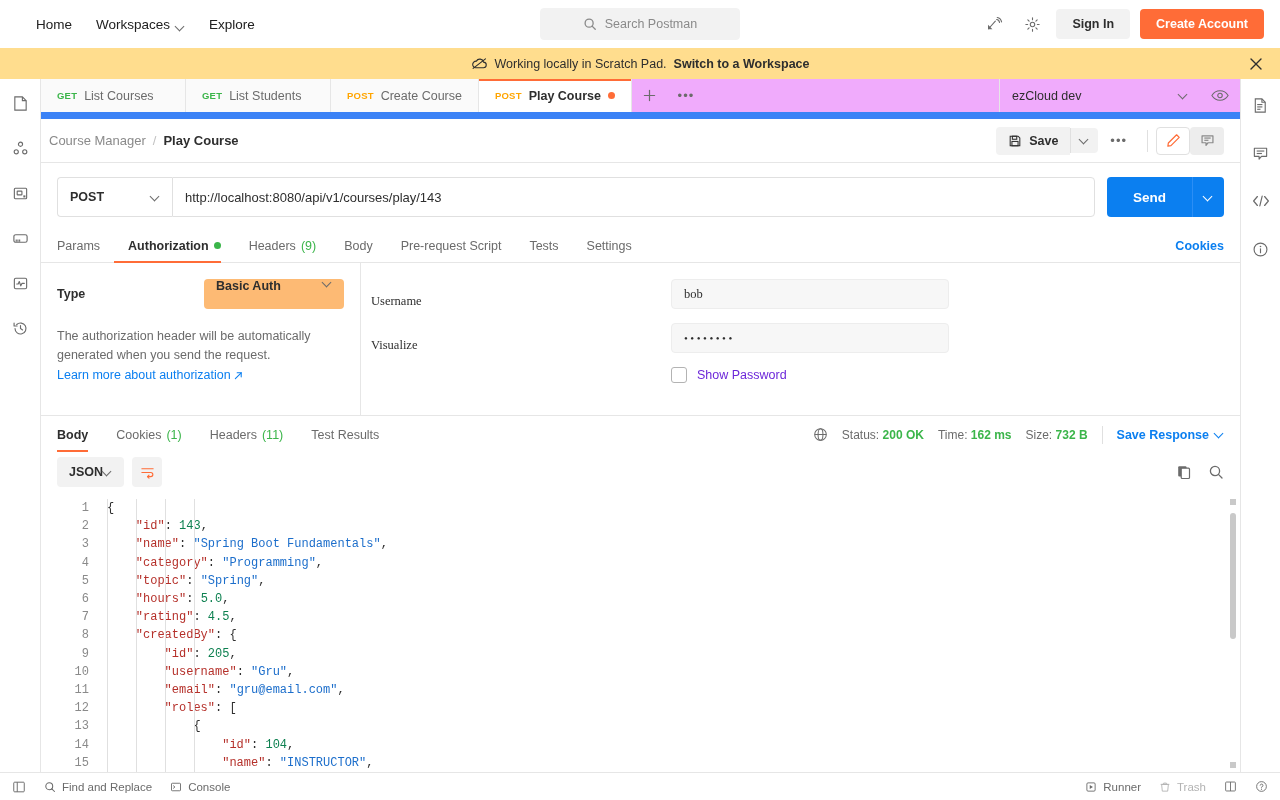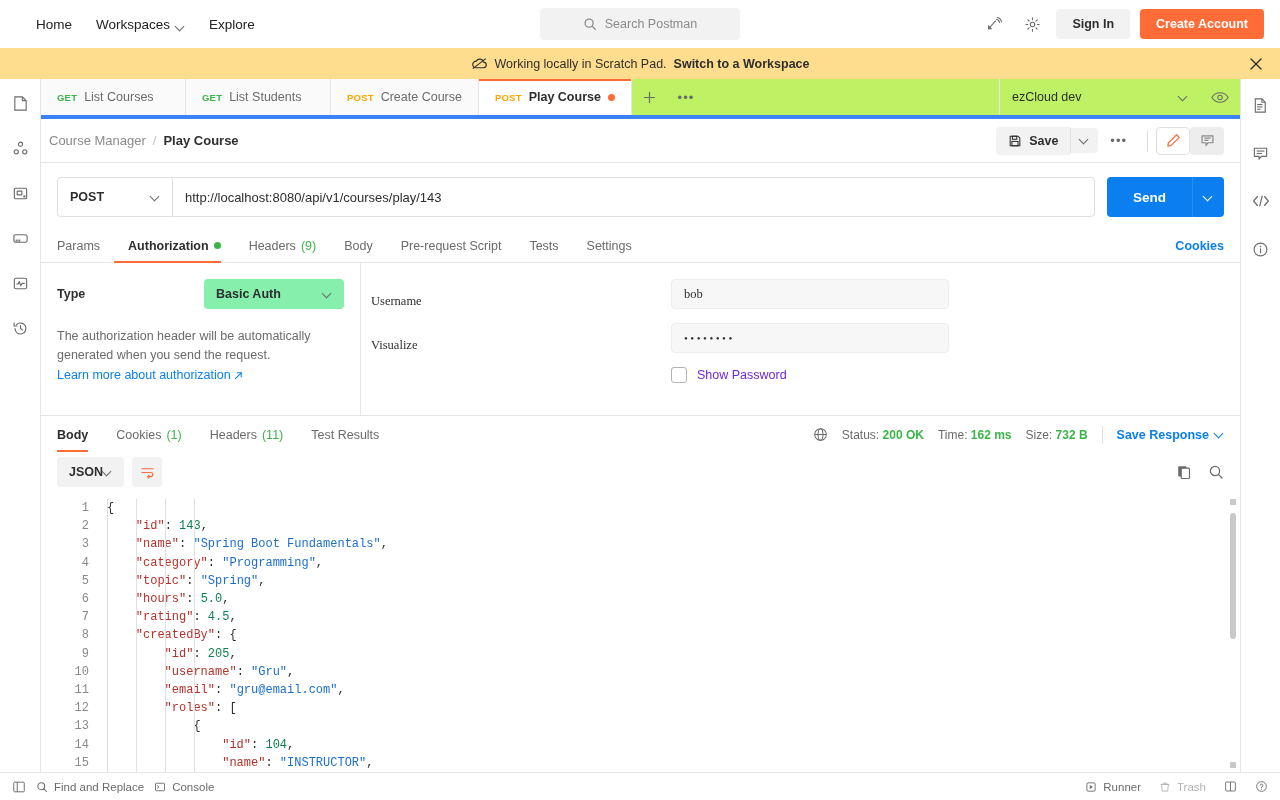--- a/index.html
+++ b/index.html
@@ -93,21 +93,21 @@
   .railbar-right {
     width: 40px; flex: 0 0 40px; background: #fff;
     border-left: 1px solid #e6e6e6;
     display: flex; flex-direction: column; align-items: center;
     padding-top: 14px; gap: 24px;
   }
 
   
   .tabstrip {
     height: 40px; flex: 0 0 40px; display: flex; align-items: stretch;
-    border-bottom: 4px solid #3b82f6; background: #bef264;
+    border-bottom: 7px solid #3b82f6; background: #f0abfc;
   }
   .tab {
     display: flex; align-items: center; gap: 7px;
     padding: 0 16px; font-size: 12.5px; color: #6b6b6b;
     border-right: 1px solid #e6e6e6; cursor: pointer;
     min-width: 145px; position: relative; background: #fafafa;
   }
   .tab.active { background: #fff; color: #2e2e2e; font-weight: bold; }
   .tab.active::before {
     content: ""; position: absolute; left: 0; right: 0; top: 0; height: 2px;
@@ -226,22 +226,22 @@
 
   
   .authpane { display: flex; height: 152px; flex: 0 0 152px; background: #fff; }
   .auth-left {
     width: 320px; flex: 0 0 320px; padding: 16px 16px 0 16px;
     border-right: 1px solid #e6e6e6;
   }
   .auth-type-row { display: flex; align-items: center; }
   .auth-label { font-size: 12.5px; color: #2e2e2e; font-weight: bold; }
   .type-select {
-    margin-left: auto; width: 140px; height: 30px; background: #86efac;
-    border-radius: 4px; display: flex; align-items: center; padding: 0 12px;
+    margin-left: auto; width: 140px; height: 30px; background: #fdba74;
+    border-radius: 4px; display: flex; padding: 0 12px;
     font-size: 12.5px; color: #2e2e2e; font-weight: bold; cursor: pointer;
   }
   .type-select .chev { margin-left: auto; }
   .auth-desc {
     margin-top: 18px; font-size: 12.5px; color: #6b6b6b; line-height: 1.55;
   }
   .auth-link { color: #0b7ff0; cursor: pointer; display: inline-flex; align-items: center; gap: 3px; }
   .auth-right { flex: 1; padding: 16px 0 0 10px; }
   .field-row { display: flex; align-items: flex-end; margin-bottom: 14px; font-family: Liberation Serif, serif; }
   .field-label { width: 300px; font-size: 12.5px; color: #2e2e2e; }
@@ -315,21 +315,21 @@
     position: absolute; right: 4px; top: 4px; width: 6px; bottom: 4px;
   }
   .scroll-thumb {
     position: absolute; left: 0; width: 6px; background: #c9c9c9; border-radius: 3px;
   }
   .sb-arrow { position: absolute; left: 0; width: 6px; height: 6px; background: #c9c9c9; }
 
   
   .statusbar {
     height: 28px; flex: 0 0 28px; border-top: 1px solid #e6e6e6;
-    display: flex; align-items: center; padding: 0 12px; gap: 10px;
+    display: flex; align-items: center; padding: 0 12px; gap: 18px;
     font-size: 11.5px; color: #6b6b6b; background: #fff;
   }
   .sb-item { display: flex; align-items: center; gap: 6px; cursor: pointer; }
   .sb-right { margin-left: auto; display: flex; align-items: center; gap: 18px; }
   .sb-muted { color: #b3b3b3; }
   svg { display: block; }
 </style>
 </head>
 <body>
 

